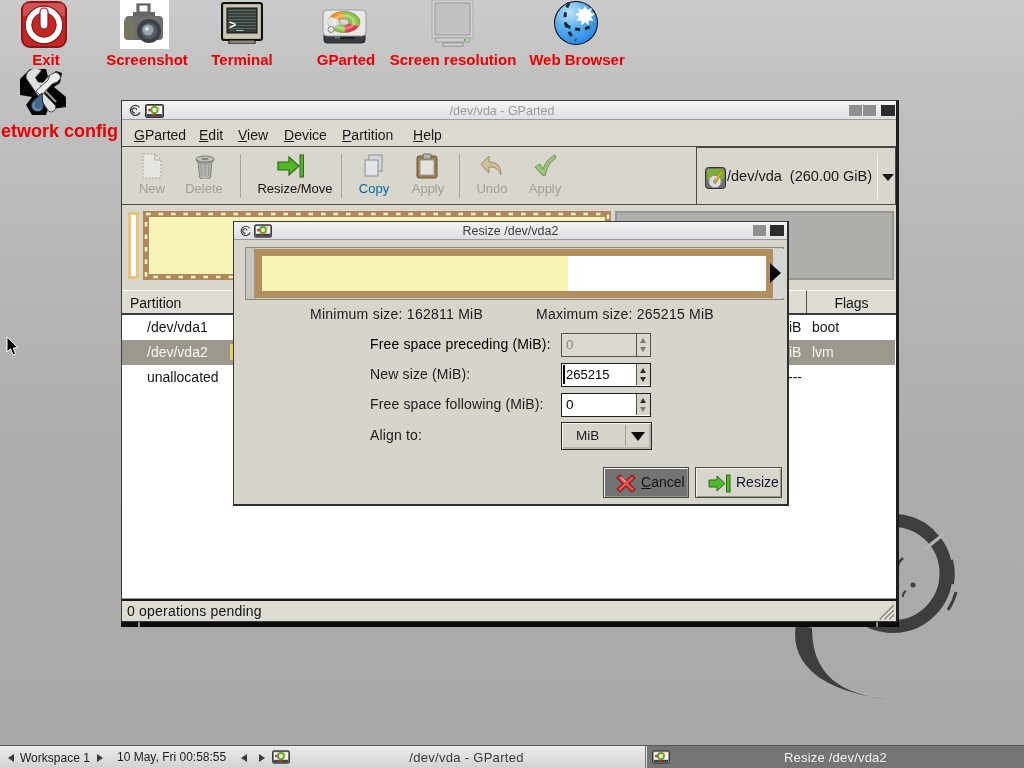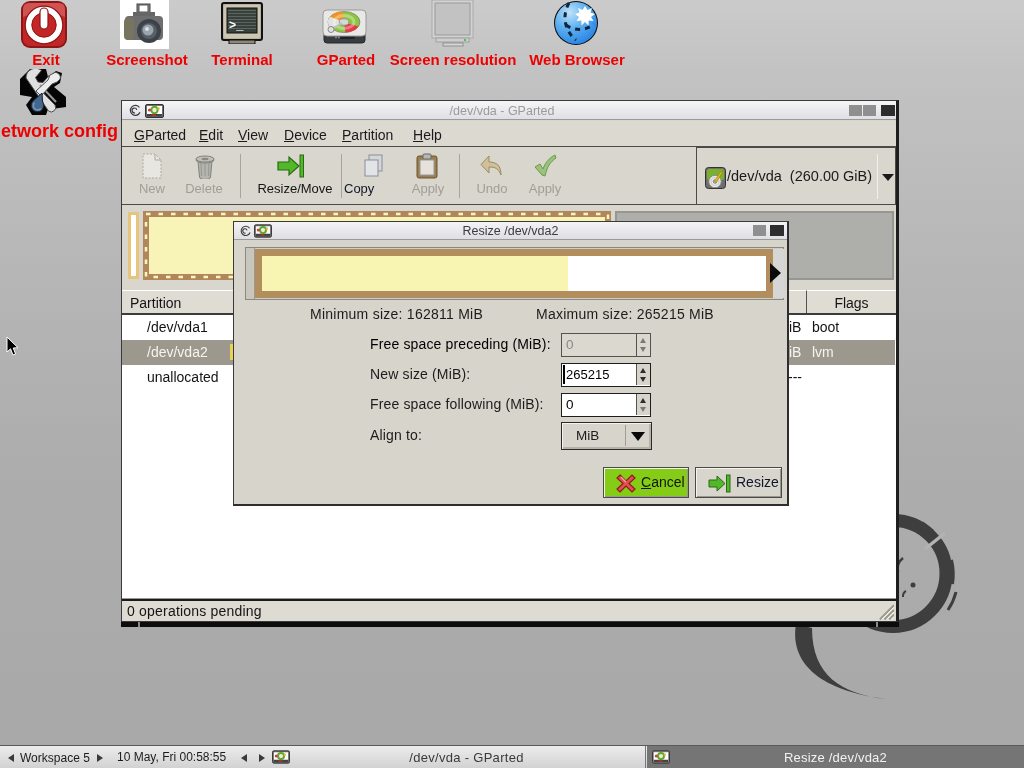--- a/index.html
+++ b/index.html
@@ -195,21 +195,21 @@
     <svg class="abs" style="left:154px; top:5px;" width="28" height="26" viewBox="0 0 28 26">
       <path d="M2 9 L13 9 L13 4 L23 13 L13 22 L13 17 L2 17 Z" fill="#52b82a" stroke="#2a6a12" stroke-width="1.2"></path>
       <rect x="24" y="2" width="3.5" height="22" fill="#52b82a" stroke="#2a6a12"></rect>
     </svg>
     <div class="abs" style="left:133px; top:33px; width:80px; text-align:center; font-size:13px; color:#141414;">Resize/Move</div>
 
     <svg class="abs" style="left:239px; top:5px;" width="26" height="26" viewBox="0 0 26 26">
       <rect x="8" y="2" width="13" height="16" fill="#d4d6da" stroke="#8a8e96"></rect>
       <rect x="4" y="7" width="13" height="16" fill="#e2e4e8" stroke="#8a8e96"></rect>
     </svg>
-    <div class="abs" style="left:222px; top:33px; width:60px; font-size:13px; color:#0f172a;">Copy</div>
+    <div class="abs" style="left:222px; top:33px; width:60px; text-align:center; font-size:13px; color:#0369a1;">Copy</div>
 
     <svg class="abs" style="left:293px; top:5px;" width="24" height="26" viewBox="0 0 24 26">
       <rect x="2" y="3" width="20" height="22" rx="2" fill="#9a7e50" stroke="#6a5432"></rect>
       <rect x="8" y="1" width="8" height="5" rx="1" fill="#b8b8b2" stroke="#666"></rect>
       <rect x="5" y="7" width="14" height="15" fill="#e4e2da" stroke="#999"></rect>
     </svg>
     <div class="abs" style="left:276px; top:33px; width:60px; text-align:center; font-size:13px; color:#a19e96;">Apply</div>
 
     <svg class="abs" style="left:357px; top:5px;" width="26" height="26" viewBox="0 0 26 26">
       <path d="M10 3 L10 9 C18 9 22 13 22 22 C19 15 16 14 10 14 L10 20 L2 11.5 Z" fill="#cfc09a" stroke="#9a8c62"></path>
@@ -355,39 +355,39 @@
       <div class="abs" style="left:3px; top:13px; width:0; height:0; border-left:3.5px solid transparent; border-right:3.5px solid transparent; border-top:5px solid #7a7a74;"></div>
     </div>
   </div>
   <span class="abs" style="left:136px; top:205px; font-size:14px; letter-spacing:0.15px; color:#1c1c1c;">Align to:</span>
   <div class="abs" style="left:327px; top:200px; width:91px; height:28px; border:1.5px solid #2a2a26; background:#d7d4cc; box-shadow:inset 1px 1px 0 #f6f4f0, inset -2px -2px 0 #b5b2aa;">
     <span class="abs" style="left:14px; top:5px; font-size:13.5px; color:#1c1c1c;">MiB</span>
     <div class="abs" style="left:63px; top:2px; width:1px; height:21px; background:#f4f2ee; border-left:1px solid #a09d95;"></div>
     <div class="abs" style="left:69px; top:9px; width:0; height:0; border-left:7px solid transparent; border-right:7px solid transparent; border-top:9px solid #0a0a0a;"></div>
   </div>
 
-  <div class="abs" style="left:369px; top:245px; width:86px; height:31px; border:1px solid #4a4a46; background:#84cc16; box-shadow:inset 1px 1px 0 #f6f4f0, inset -1px -1px 0 #9a978f;">
+  <div class="abs" style="left:369px; top:245px; width:86px; height:31px; border:1px solid #4a4a46; background:#737373; box-shadow:inset 1px 1px 0 #f6f4f0, inset -1px -1px 0 #9a978f;">
     <svg class="abs" style="left:12px; top:6px;" width="20" height="19" viewBox="0 0 20 19">
       <path d="M4 1 L10 7 L16 1 L19 4 L13 9.5 L19 15 L16 18 L10 12 L4 18 L1 15 L7 9.5 L1 4 Z" fill="#e05050" stroke="#8e1a1a" stroke-width="1.2"></path>
       <path d="M5 3 L10 8" stroke="#f4a0a0" stroke-width="1.5"></path>
     </svg>
     <span class="abs" style="left:37px; top:6px; font-size:14px; color:#141414;"><u>C</u>ancel</span>
   </div>
   <div class="abs" style="left:461px; top:245px; width:87px; height:31px; border:1px solid #4a4a46; background:#d8d5cd; box-shadow:inset 1px 1px 0 #f6f4f0, inset -1px -1px 0 #9a978f;">
     <svg class="abs" style="left:12px; top:5px;" width="23" height="21" viewBox="0 0 23 21">
       <path d="M1 7 L9 7 L9 3 L17 10.5 L9 18 L9 14 L1 14 Z" fill="#52b82a" stroke="#2a6a12"></path>
       <rect x="18.5" y="2" width="3.5" height="17" fill="#52b82a" stroke="#2a6a12"></rect>
     </svg>
     <span class="abs" style="left:40px; top:6px; font-size:14px; color:#0f172a;">Resize</span>
   </div>
 </div>
 
 <div id="taskbar" class="abs" style="left:0; top:745px; width:1024px; height:23px; background:linear-gradient(#ececec,#d2d2d2); border-top:1px solid #5a5a5a; font-size:13px; color:#1c1c1c;">
   <div class="abs" style="left:8px; top:8px; width:0; height:0; border-top:4px solid transparent; border-bottom:4px solid transparent; border-right:6px solid #3a3a3a;"></div>
-  <span class="abs" style="left:20px; top:4.5px; font-size:12px;">Workspace 5</span>
+  <span class="abs" style="left:20px; top:4.5px; font-size:12px;">Workspace 1</span>
   <div class="abs" style="left:97px; top:8px; width:0; height:0; border-top:4px solid transparent; border-bottom:4px solid transparent; border-left:6px solid #3a3a3a;"></div>
   <span class="abs" style="left:117px; top:4px; font-size:12px;">10 May, Fri 00:58:55</span>
   <div class="abs" style="left:241px; top:8px; width:0; height:0; border-top:4px solid transparent; border-bottom:4px solid transparent; border-right:6px solid #3a3a3a;"></div>
   <div class="abs" style="left:259px; top:8px; width:0; height:0; border-top:4px solid transparent; border-bottom:4px solid transparent; border-left:6px solid #3a3a3a;"></div>
 
   <div class="abs" style="left:268px; top:0px; width:378px; height:22px; border-right:1px solid #777;">
     <svg class="abs" style="left:4px; top:4px;" width="18" height="14" viewBox="0 0 19 14">
       <rect x="0.5" y="0.5" width="18" height="13" rx="1.5" fill="#6e6e6e" stroke="#333"></rect>
       <rect x="2" y="2" width="15" height="8" fill="#fff"></rect>
       <circle cx="9.5" cy="6" r="3.2" fill="#e8f0d8" stroke="#62a430" stroke-width="2"></circle>

